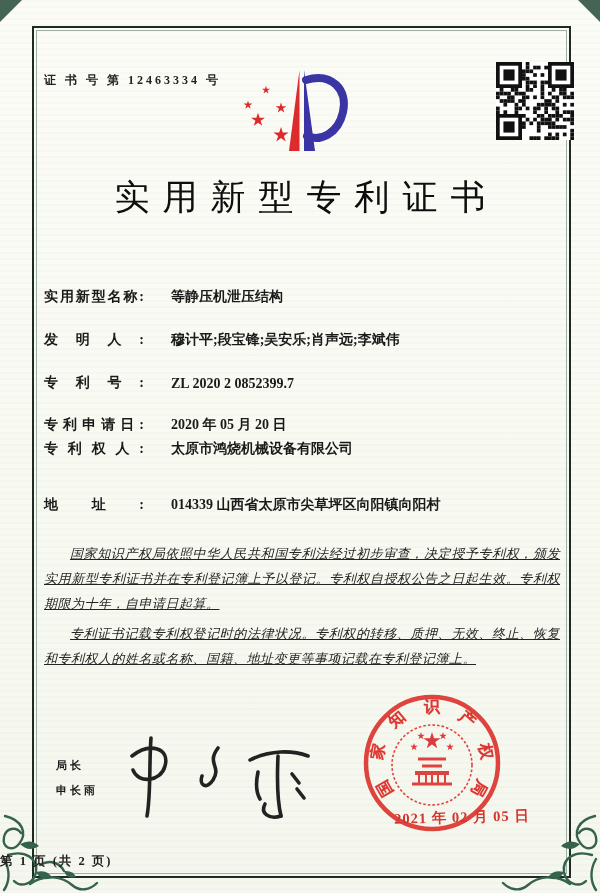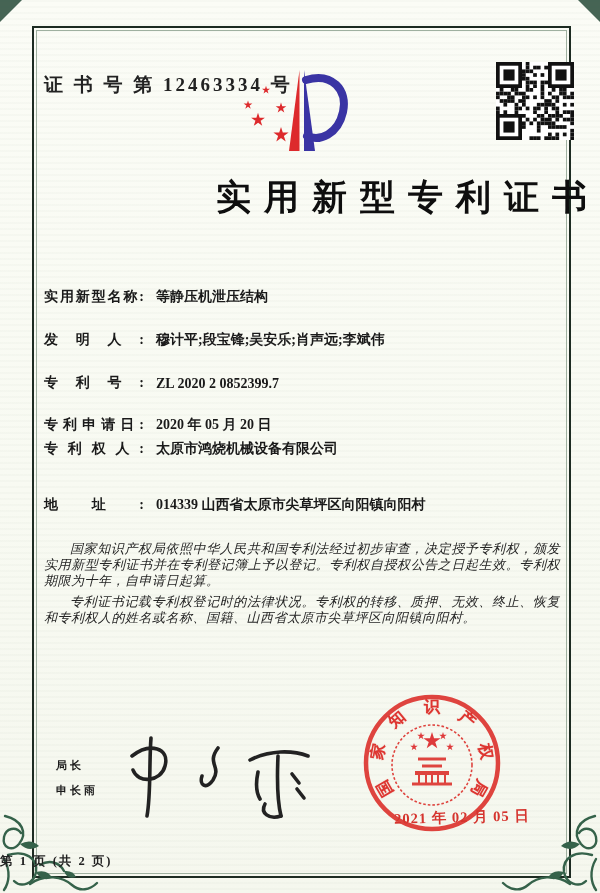--- a/index.html
+++ b/index.html
@@ -8,30 +8,30 @@
     background:linear-gradient(180deg,#fbfcf6 0%,#f8faf2 55%,#f5f7ee 100%);
     font-family:"Liberation Serif","DejaVu Serif",serif;color:#1a1a1a;
   }
   .page::before{content:"";position:absolute;inset:0;pointer-events:none;
     background:repeating-linear-gradient(180deg,rgba(120,140,120,.035) 0 2px,transparent 2px 6px);}
   .frame{position:absolute;left:32px;top:26px;right:29px;bottom:15px;border:2.5px solid #1d2b22;}
   .frame-inner{position:absolute;inset:2px;border:1px solid #9fb0a0;}
   .corner-tri{position:absolute;width:0;height:0;opacity:.88;}
   .corner-tri.tl{left:0;top:0;border-top:22px solid #2c4e3e;border-right:22px solid transparent;}
   .corner-tri.tr{right:0;top:0;border-top:22px solid #2c4e3e;border-left:22px solid transparent;}
-  .cert-no{position:absolute;left:44px;top:72px;font-size:19px;font-weight:700;letter-spacing:3px;color:#222;}
+  .cert-no{position:absolute;left:44px;top:72px;font-size:12px;font-weight:700;letter-spacing:3px;color:#222;}
   .logo{position:absolute;left:228px;top:56px;width:150px;height:112px;}
   .qr{position:absolute;left:496px;top:62px;width:78px;height:78px;background:#fff;}
-  .title{position:absolute;left:0;right:0;top:174px;text-align:right;font-size:35px;font-weight:700;
+  .title{position:absolute;left:0;right:0;top:174px;text-align:center;font-size:35px;font-weight:400;
     letter-spacing:13px;padding-left:13px;color:#0e0e0e;}
   .row{position:absolute;left:44px;font-size:14px;font-weight:700;white-space:nowrap;}
   .lbl{display:inline-block;width:100px;text-align:justify;text-align-last:justify;vertical-align:bottom;margin-top:28px;}
-  .val{margin-left:12px;}
-  .paras{position:absolute;left:44px;top:541px;width:516px;font-size:13px;line-height:16px;
-    font-style:italic;letter-spacing:.5px;text-align:justify;color:#242424;}
+  .val{margin-left:27px;}
+  .paras{position:absolute;left:44px;top:541px;width:516px;font-size:13px;line-height:25px;
+    font-style:italic;letter-spacing:.5px;text-align:justify;color:#242424;text-decoration:underline;}
   .paras p{margin:0 0 5px 0;text-indent:2em;}
   .official{position:absolute;left:56px;top:758px;font-size:11px;font-weight:700;letter-spacing:3px;}
   .official div{margin-bottom:10px;}
   .signature{position:absolute;left:118px;top:726px;width:210px;height:100px;}
   .seal-box{position:absolute;left:357px;top:691px;width:150px;height:150px;}
   .seal-ch{position:absolute;left:75px;top:70px;font-size:16px;font-weight:700;color:#dd3530;
     text-shadow:0 0 1px rgba(221,53,48,.6);}
   .seal-date{position:absolute;left:372px;top:808px;width:180px;text-align:center;font-size:14.5px;
     font-weight:700;color:#d5342e;letter-spacing:1px;transform:rotate(-1.5deg);}
   .footer{position:absolute;left:0;right:0;top:853px;font-size:12.5px;
@@ -234,21 +234,21 @@
   </div>
   <div class="row" style="top:412px">
     <span class="lbl">专利权人:</span><span class="val">太原市鸿烧机械设备有限公司</span>
   </div>
   <div class="row" style="top:468px">
     <span class="lbl">地址:</span><span class="val">014339 山西省太原市尖草坪区向阳镇向阳村</span>
   </div>
 
   <div class="paras">
     <p>国家知识产权局依照中华人民共和国专利法经过初步审查，决定授予专利权，颁发实用新型专利证书并在专利登记簿上予以登记。专利权自授权公告之日起生效。专利权期限为十年，自申请日起算。</p>
-    <p>专利证书记载专利权登记时的法律状况。专利权的转移、质押、无效、终止、恢复和专利权人的姓名或名称、国籍、山西省太原市尖草坪区向阳镇向阳村。</p>
+    <p>专利证书记载专利权登记时的法律状况。专利权的转移、质押、无效、终止、恢复和专利权人的姓名或名称、国籍、地址变更等事项记载在专利登记簿上。</p>
   </div>
 
   <div class="official">
     <div>局长</div>
     <div>申长雨</div>
   </div>
 
   <svg class="signature" viewBox="0 0 210 100">
     <g fill="none" stroke="#222" stroke-width="3.6" stroke-linecap="round">
       <path d="M33,12 C31,38 33,68 29,90"></path>

